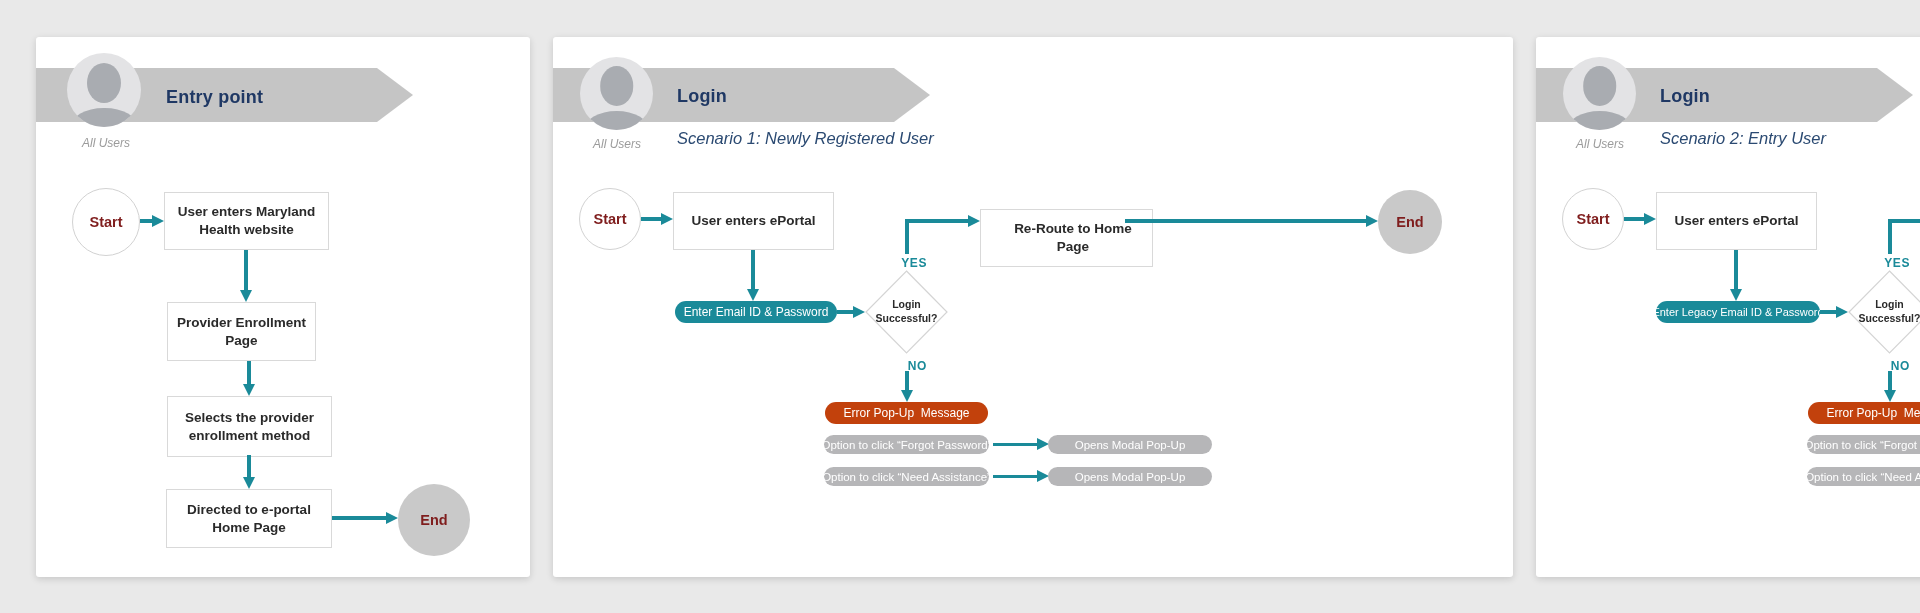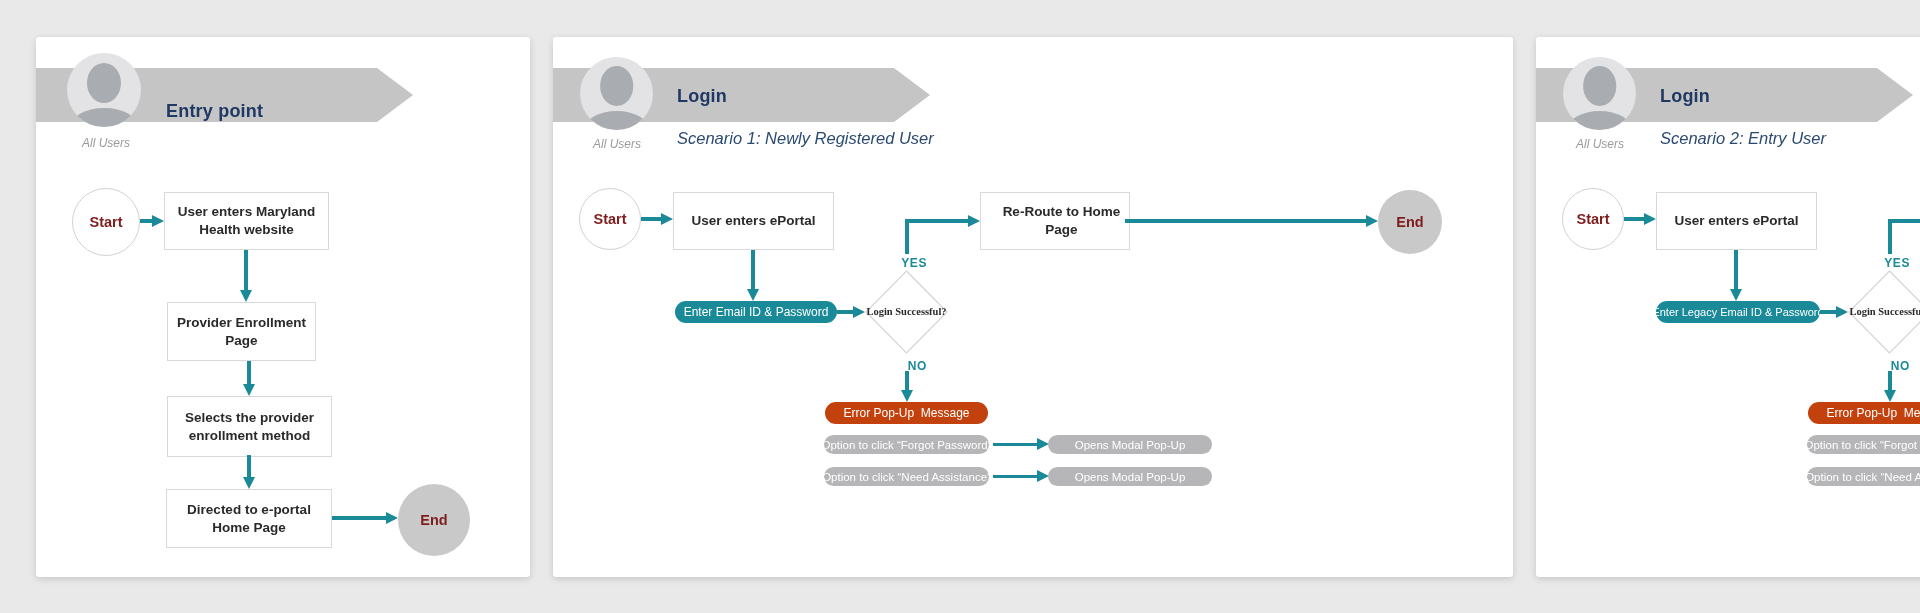--- a/index.html
+++ b/index.html
@@ -22,21 +22,21 @@
   .start { background:#ffffff; border:1px solid #d2d2d2; }
   .end { background:#c9c9c9; }
   .nbox { position:absolute; background:#ffffff; border:1px solid #d9d9d9; box-sizing:border-box;
           display:flex; align-items:center; justify-content:center; text-align:center;
           font-weight:bold; font-size:13.5px; line-height:1.32; color:#2a2a2a; padding:2px 8px; }
   .pill { position:absolute; border-radius:999px; display:flex; align-items:center; justify-content:center;
           color:#ffffff; white-space:pre; }
   .teal { background:#1a8a99; font-size:12px; }
   .red  { background:#c2410c; font-size:12px; }
   .gray { background:#b6b6b8; font-size:11.5px; }
-  .dmd { position:absolute;font-family:Liberation Serif, serif; }
+  .dmd { position:absolute; }
   .dlabel { position:absolute; inset:0; display:flex; align-items:center; justify-content:center;
             text-align:center; font-weight:bold; font-size:10.5px; line-height:1.3; color:#2a2a2a; }
   .hl { position:absolute; height:4px; background:#1a8a99; }
   .vl { position:absolute; width:4px; background:#1a8a99; }
   .hl.thin { height:3px; }
   .ar { position:absolute; width:0; height:0; border-top:6px solid transparent;
         border-bottom:6px solid transparent; border-left:12px solid #1a8a99; }
   .ad { position:absolute; width:0; height:0; border-left:6px solid transparent;
         border-right:6px solid transparent; border-top:12px solid #1a8a99; }
   .tag { position:absolute; width:40px; text-align:right; font-size:12px; font-weight:bold;
@@ -47,21 +47,21 @@
 
 <div class="stage">
 
   <div class="panel" style="left:36px; width:494px;">
     <div class="banner" style="width:377px;"></div>
     <div class="avatar" style="left:31px; top:16px; width:74px; height:74px;">
       <div class="av-head"></div>
       <div class="av-body"></div>
     </div>
     <div class="persona" style="left:28px; top:99px; width:84px;">All Users</div>
-    <div class="ptitle" style="left:130px; top:64px;">Entry point</div>
+    <div class="ptitle" style="left:130px; top:50px;">Entry point</div>
 
     <div class="circle start" style="left:36px; top:151px; width:68px; height:68px;">Start</div>
     <div class="hl" style="left:104px; top:182px; width:13px;"></div>
     <div class="ar" style="left:116px; top:178px;"></div>
 
     <div class="nbox" style="left:128px; top:155px; width:165px; height:58px;">User enters Maryland Health website</div>
     <div class="vl" style="left:208px; top:213px; height:40px;"></div>
     <div class="ad" style="left:204px; top:253px;"></div>
 
     <div class="nbox" style="left:131px; top:265px; width:149px; height:59px;">Provider Enrollment Page</div>
@@ -105,21 +105,21 @@
           <polygon points="41.5,1 82,42 41.5,83 1,42" fill="#ffffff" stroke="#d4d4d4" stroke-width="1.2"></polygon>
         </svg>
       <div class="dlabel">Login Successful?</div>
     </div>
 
     <div class="tag" style="left:334px; top:219px;">YES</div>
     <div class="vl" style="left:352px; top:183px; height:34px;"></div>
     <div class="hl" style="left:352px; top:182px; width:63px;"></div>
     <div class="ar" style="left:415px; top:178px;"></div>
 
-    <div class="nbox" style="left:427px; top:155px; width:150px; height:58px;padding-left:21px;">Re-Route to Home Page</div>
+    <div class="nbox" style="left:427px; top:172px; width:173px; height:58px;padding-left:21px;">Re-Route to Home Page</div>
     <div class="hl" style="left:572px; top:182px; width:241px;"></div>
     <div class="ar" style="left:813px; top:178px;"></div>
     <div class="circle end" style="left:825px; top:153px; width:64px; height:64px;">End</div>
 
     <div class="tag" style="left:334px; top:322px;">NO</div>
     <div class="vl" style="left:352px; top:334px; height:19px;"></div>
     <div class="ad" style="left:348px; top:353px;"></div>
 
     <div class="pill red" style="left:272px; top:365px; width:163px; height:22px;">Error Pop-Up  Message</div>
 

